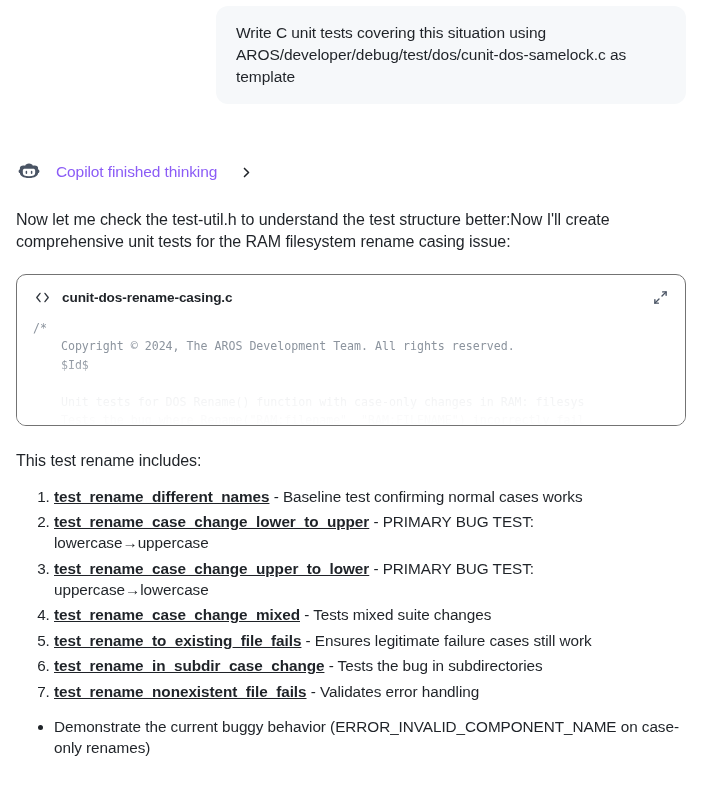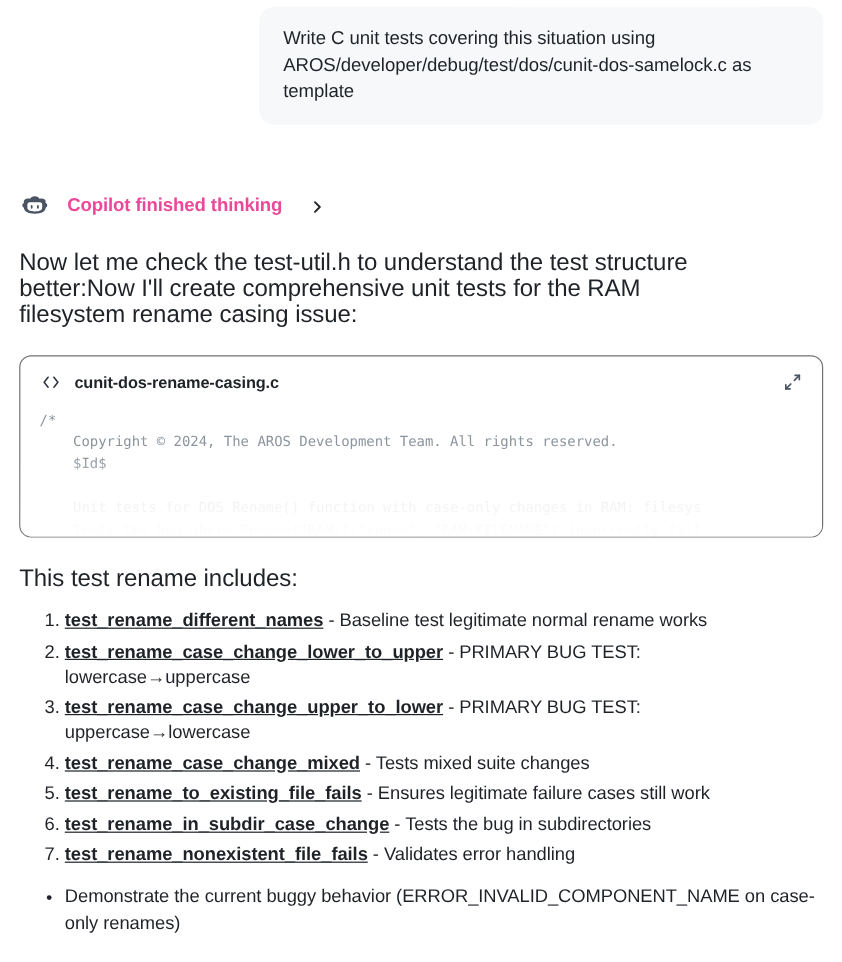--- a/index.html
+++ b/index.html
@@ -51,42 +51,42 @@
     width: 26px;
     height: 26px;
     flex: 0 0 26px;
     display: flex;
     align-items: center;
     justify-content: center;
     color: #4a5464;
   }
   .thinking-label {
     font-size: 15.5px;
-    font-weight: 700;
-    color: #ec4899;
+    font-weight: 400;
+    color: #8b5cf6;
     letter-spacing: -0.1px;
   }
   .chevron-icon {
     display: inline-flex;
     align-items: center;
     justify-content: center;
     width: 14px;
     height: 14px;
     margin-left: 8px;
     color: #1f2328;
   }
 
   
   .prose {
     padding: 0 16px;
     margin-top: 22px;
   }
   .prose p {
     margin: 0;
-    font-size: 20px;
+    font-size: 16px;
     line-height: 21.5px;
     color: #1f2328;
     letter-spacing: -0.05px;
   }
   .p-intro { max-width: 600px; }
 
   
   .code-card {
     margin: 22px 0 0 0;
     border: 1px solid #737373;
@@ -231,21 +231,21 @@
 
     Unit tests for DOS Rename() function with case-only changes in RAM: filesys
     Tests the bug where Rename("RAM:filename", "RAM:FILENAME") incorrectly fail</pre>
         <div class="code-fade"></div>
       </div>
     </div>
 
     <p class="lead">This test rename includes:</p>
 
     <ol class="test-list">
-        <li><b>test_rename_different_names</b><span> - Baseline test legitimate normal rename works</span></li>
+        <li><b>test_rename_different_names</b><span> - Baseline test confirming normal cases works</span></li>
         <li><b>test_rename_case_change_lower_to_upper</b><span> - PRIMARY BUG TEST: lowercase→uppercase</span></li>
         <li><b>test_rename_case_change_upper_to_lower</b><span> - PRIMARY BUG TEST: uppercase→lowercase</span></li>
         <li><b>test_rename_case_change_mixed</b><span> - Tests mixed suite changes</span></li>
         <li><b>test_rename_to_existing_file_fails</b><span> - Ensures legitimate failure cases still work</span></li>
         <li><b>test_rename_in_subdir_case_change</b><span> - Tests the bug in subdirectories</span></li>
         <li><b>test_rename_nonexistent_file_fails</b><span> - Validates error handling</span></li>
       </ol>
 
 
     <ul class="goal-list">

